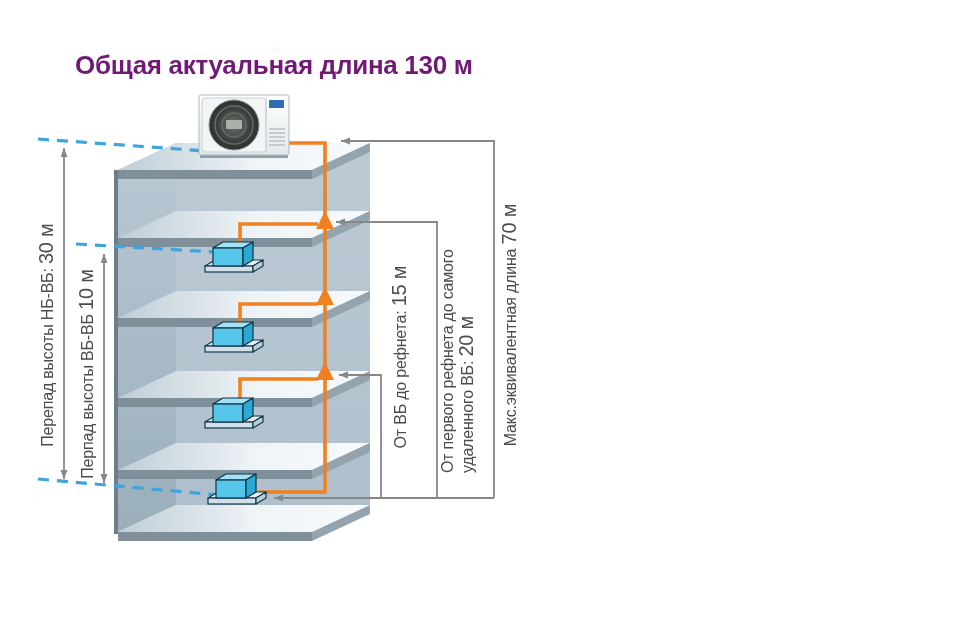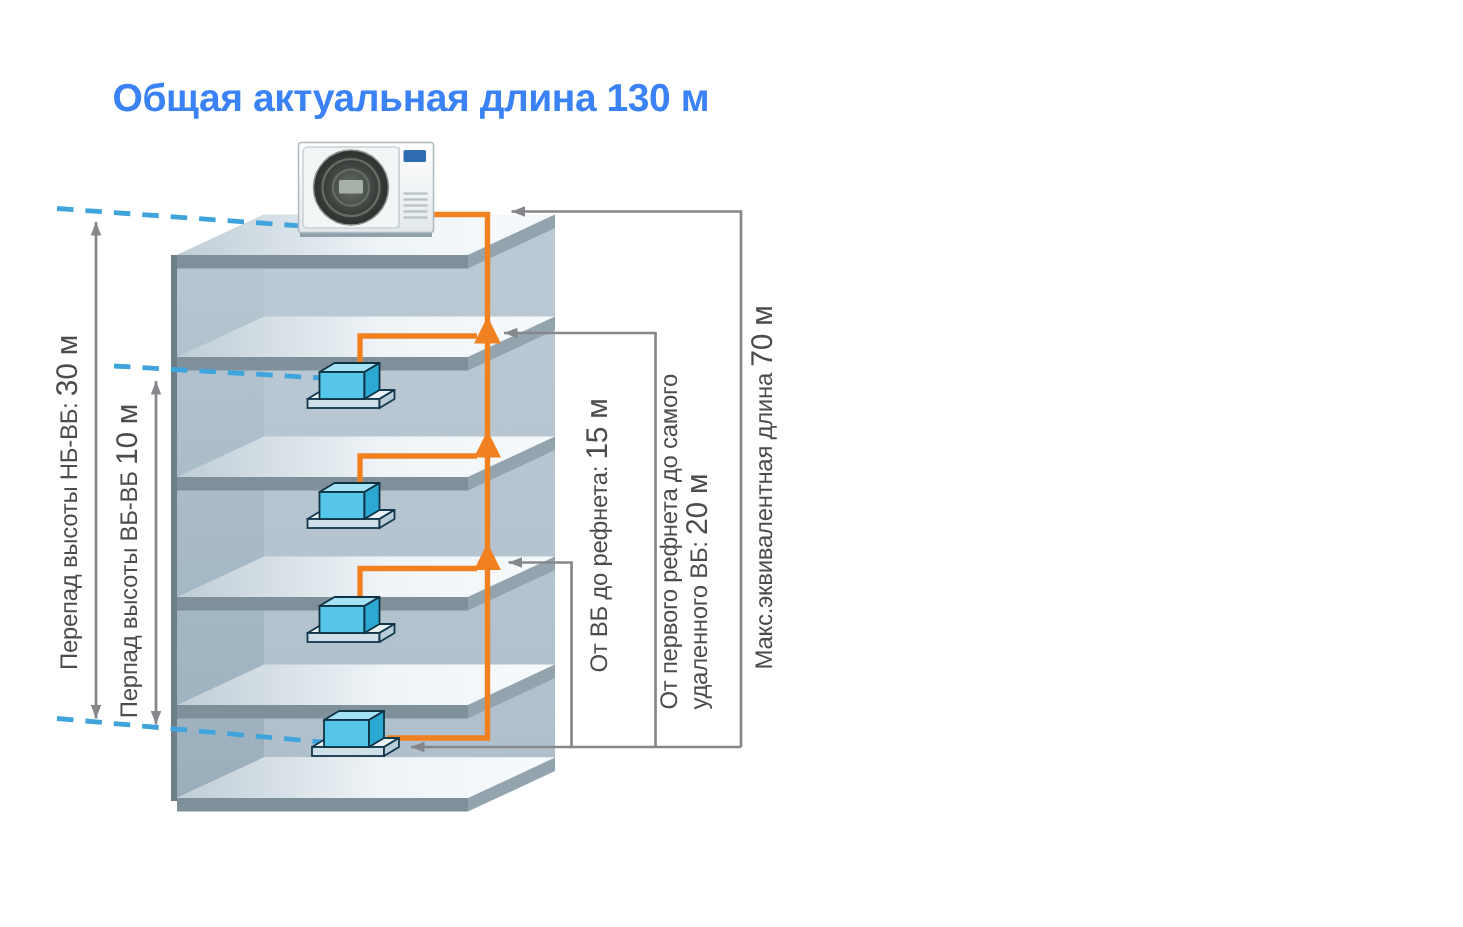--- a/index.html
+++ b/index.html
@@ -4,21 +4,21 @@
 <style>
   html,body{margin:0;padding:0;background:#ffffff;}
   #stage{
     position:relative;width:975px;height:618px;background:#ffffff;overflow:hidden;
     font-family:"Liberation Sans",sans-serif;
   }
   #scene{position:absolute;left:0;top:0;}
   .title{
     position:absolute;left:75px;top:50px;
     font-size:26px;font-weight:600;letter-spacing:-0.3px;
-    color:#3b82f6;white-space:nowrap;
+    color:#701a75;white-space:nowrap;
   }
   .vlabel{
     position:absolute;white-space:nowrap;
     font-size:16px;color:#4B4C4E;letter-spacing:-0.2px;
     transform:translate(-50%,-50%) rotate(-90deg);
   }
   .vlabel .val{font-size:20px;}
   .vlabel.wrap{
     white-space:normal;width:232px;line-height:19px;text-align:left;
   }

